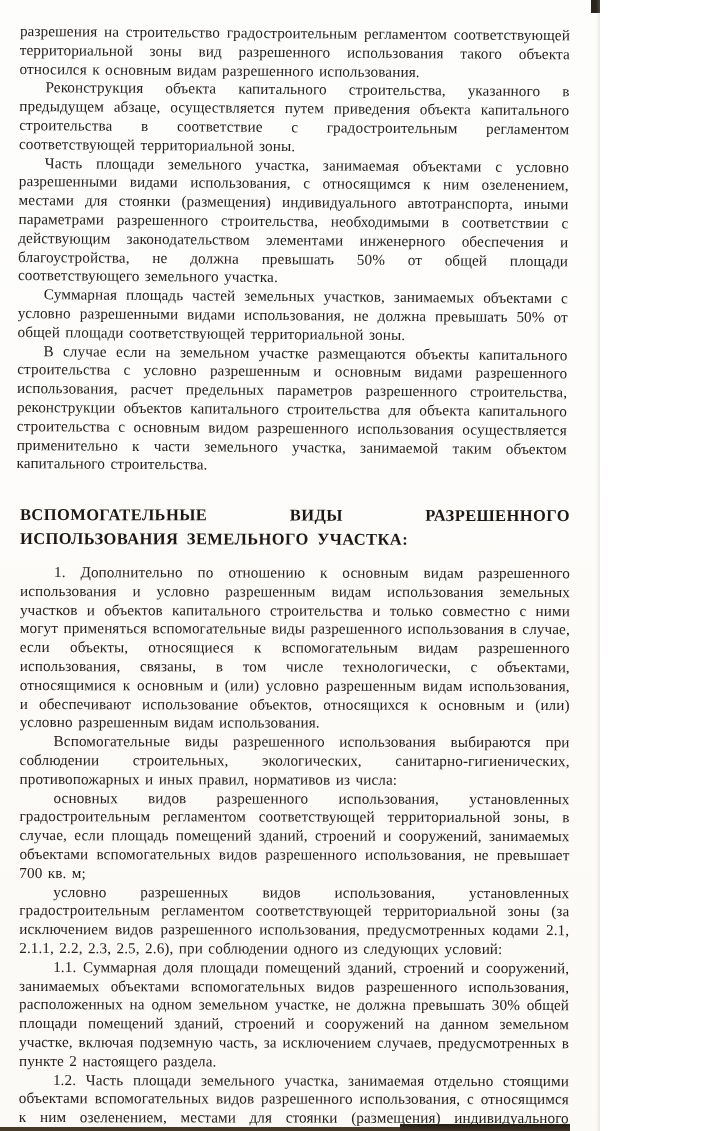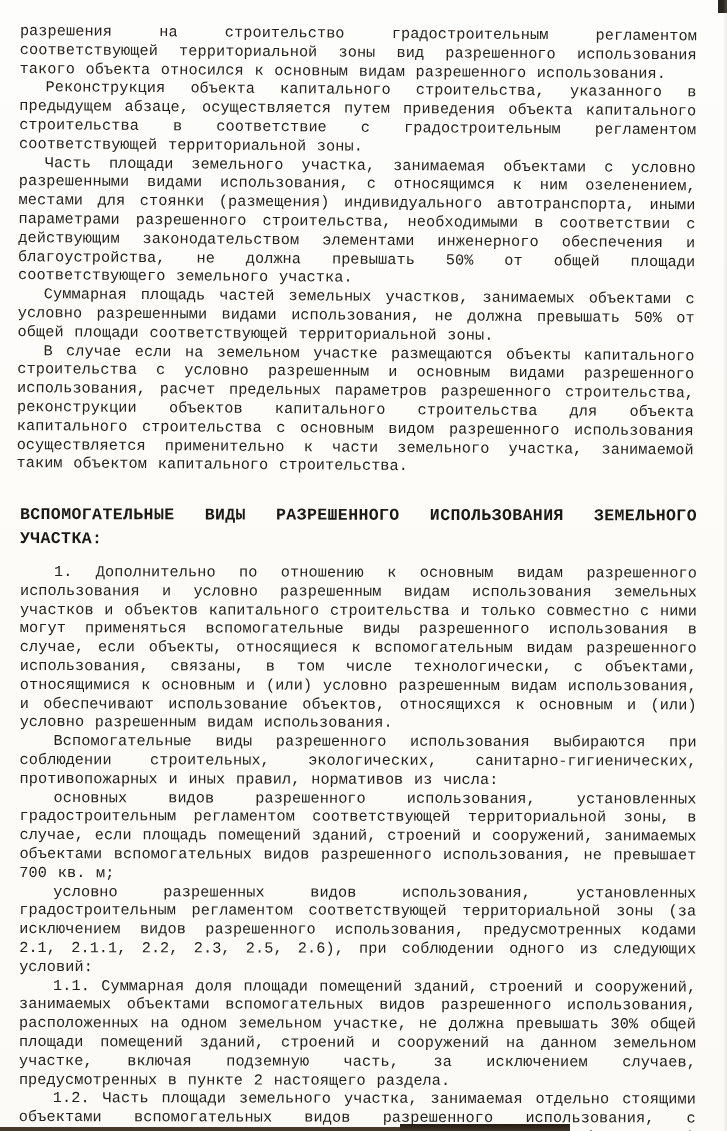--- a/index.html
+++ b/index.html
@@ -2,26 +2,26 @@
 <html lang="ru"><head>
 <meta charset="utf-8">
 <style>
   html, body {
     margin: 0;
     padding: 0;
     background: #ffffff;
   }
   .page {
     position: relative;
-    width: 727px;
+    width: 600px;
     height: 1131px;
     box-sizing: border-box;
     background: linear-gradient(180deg, #fdfdfb 0%, #fcfbf8 60%, #fbfaf6 100%);
     overflow: hidden;
-    font-family: Liberation Mono, monospace;
+    font-family: Liberation Serif, serif;
     color: #26211d;
   }
   .content {
     position: relative;
     box-sizing: border-box;
     padding: 22px 30px 0 20px;
   }
   .para {
     margin: 0;
     font-size: 15.2px;

